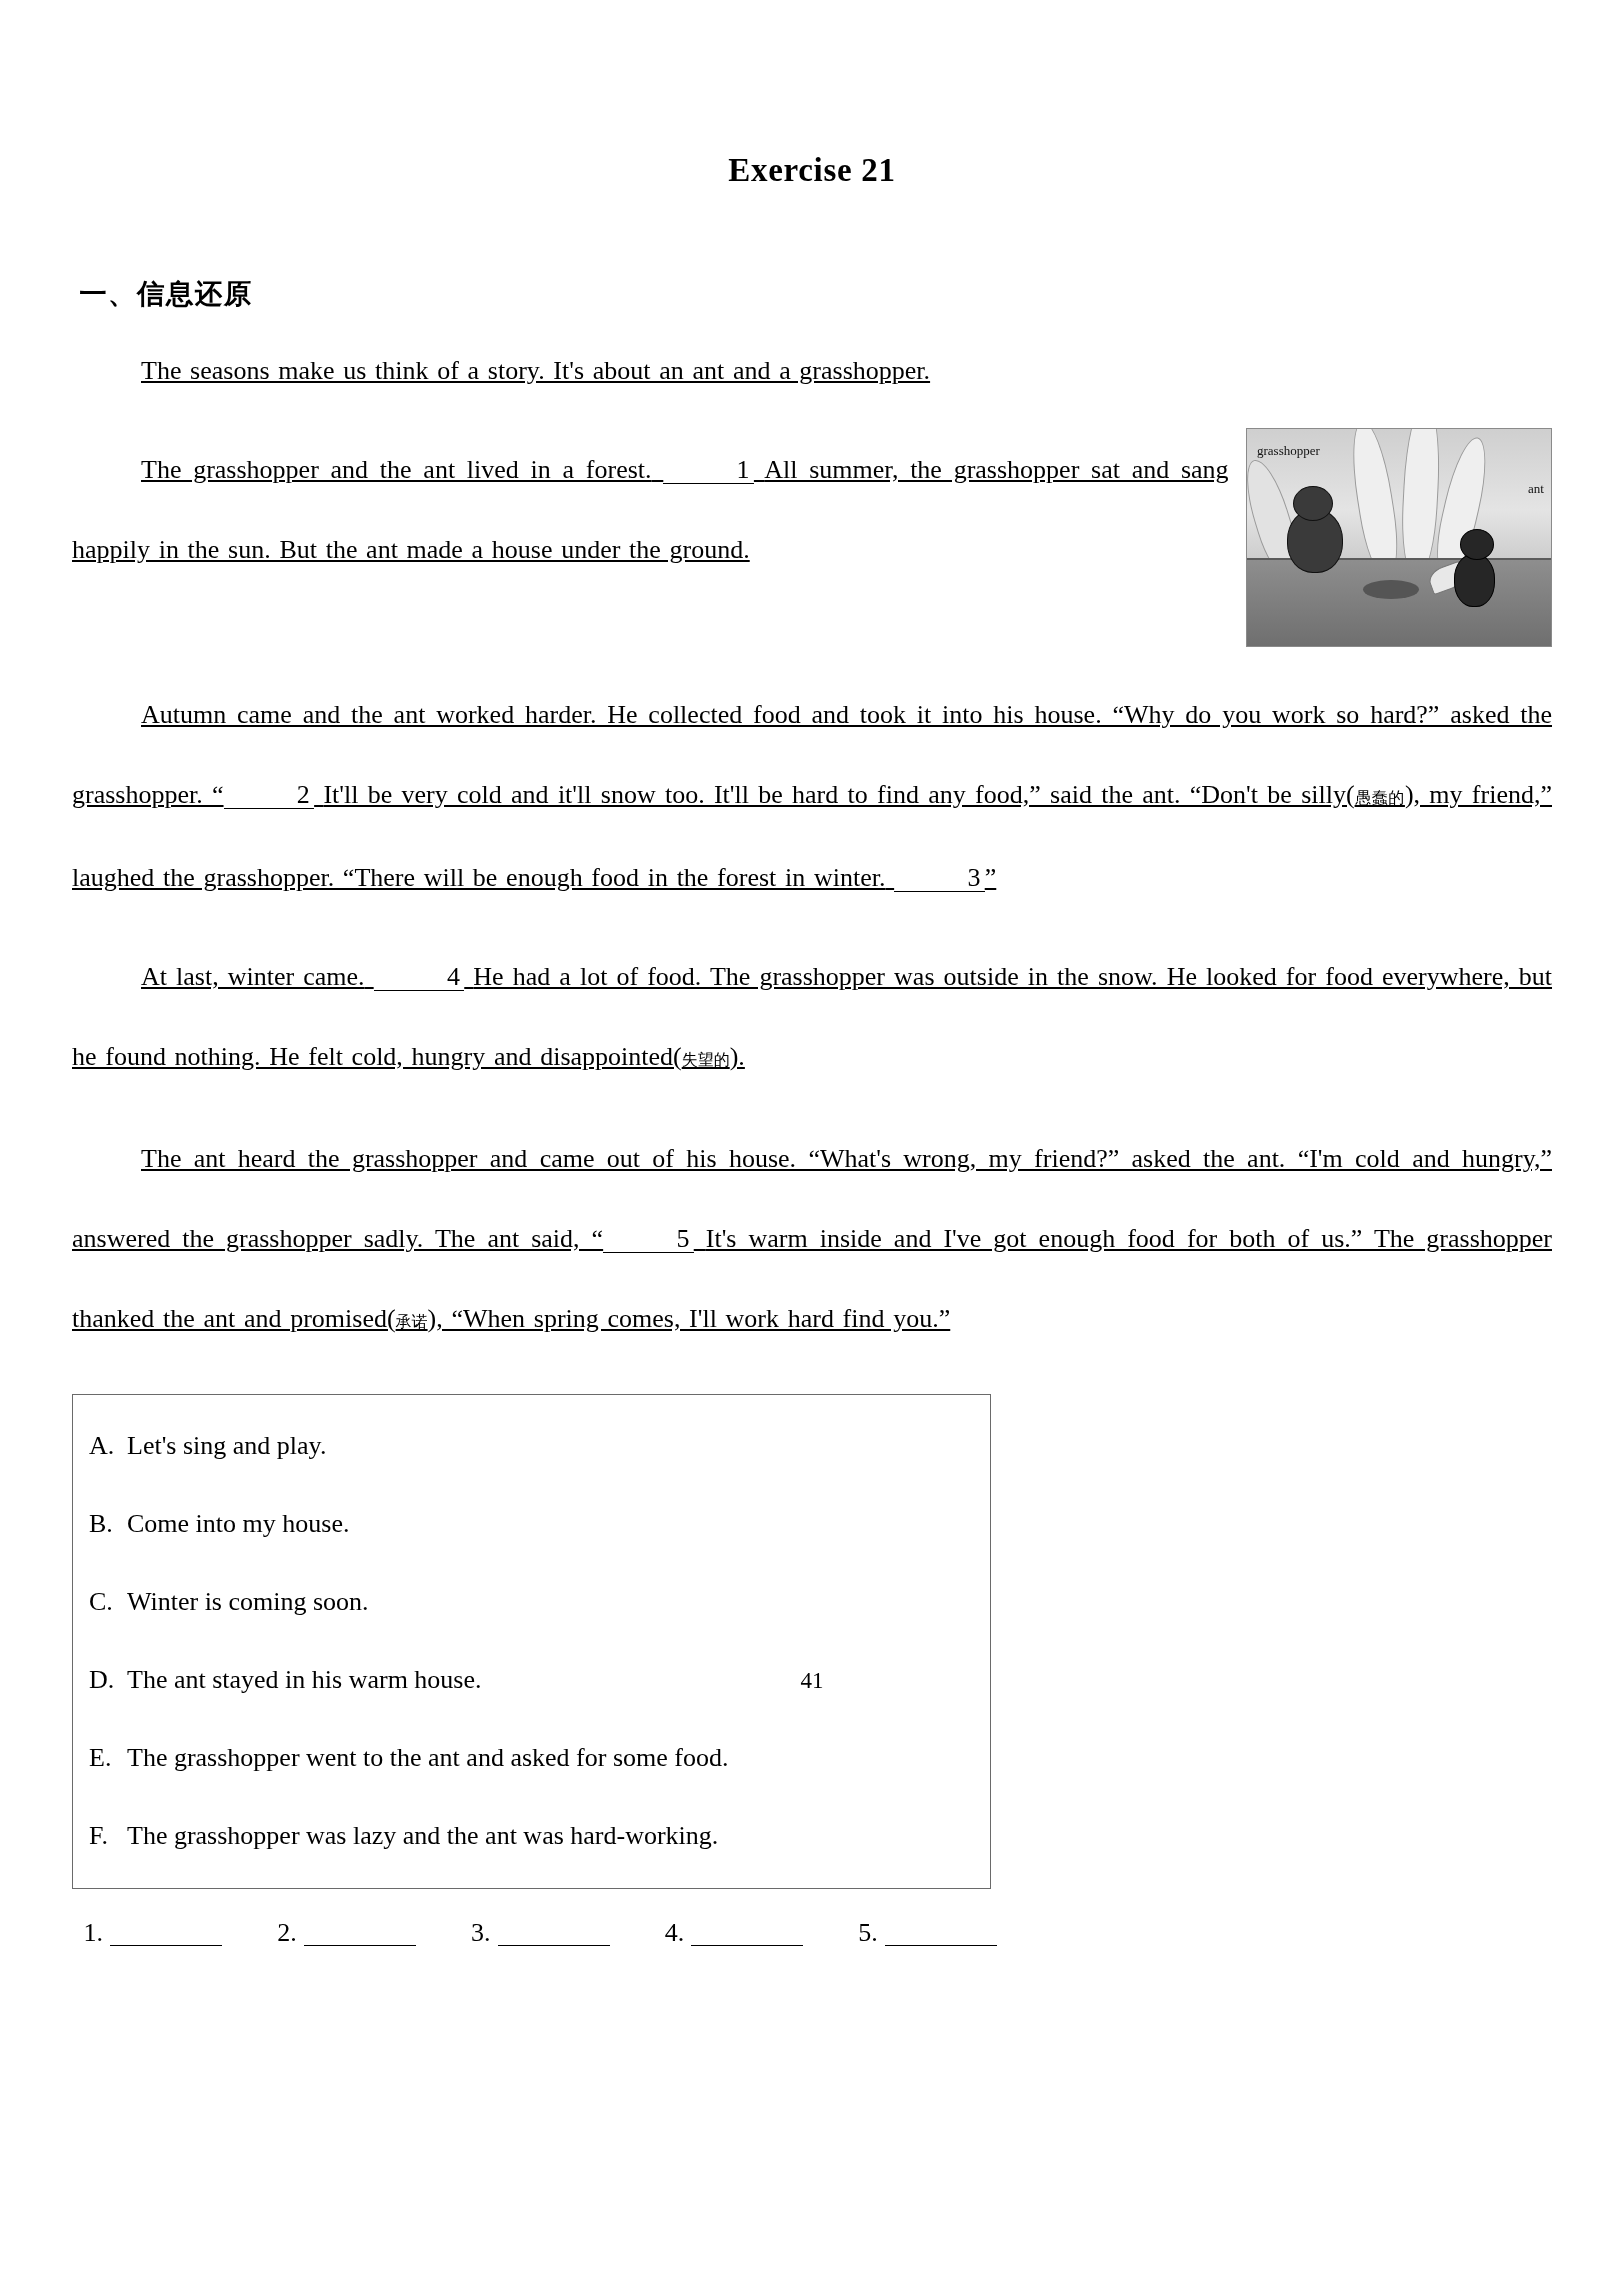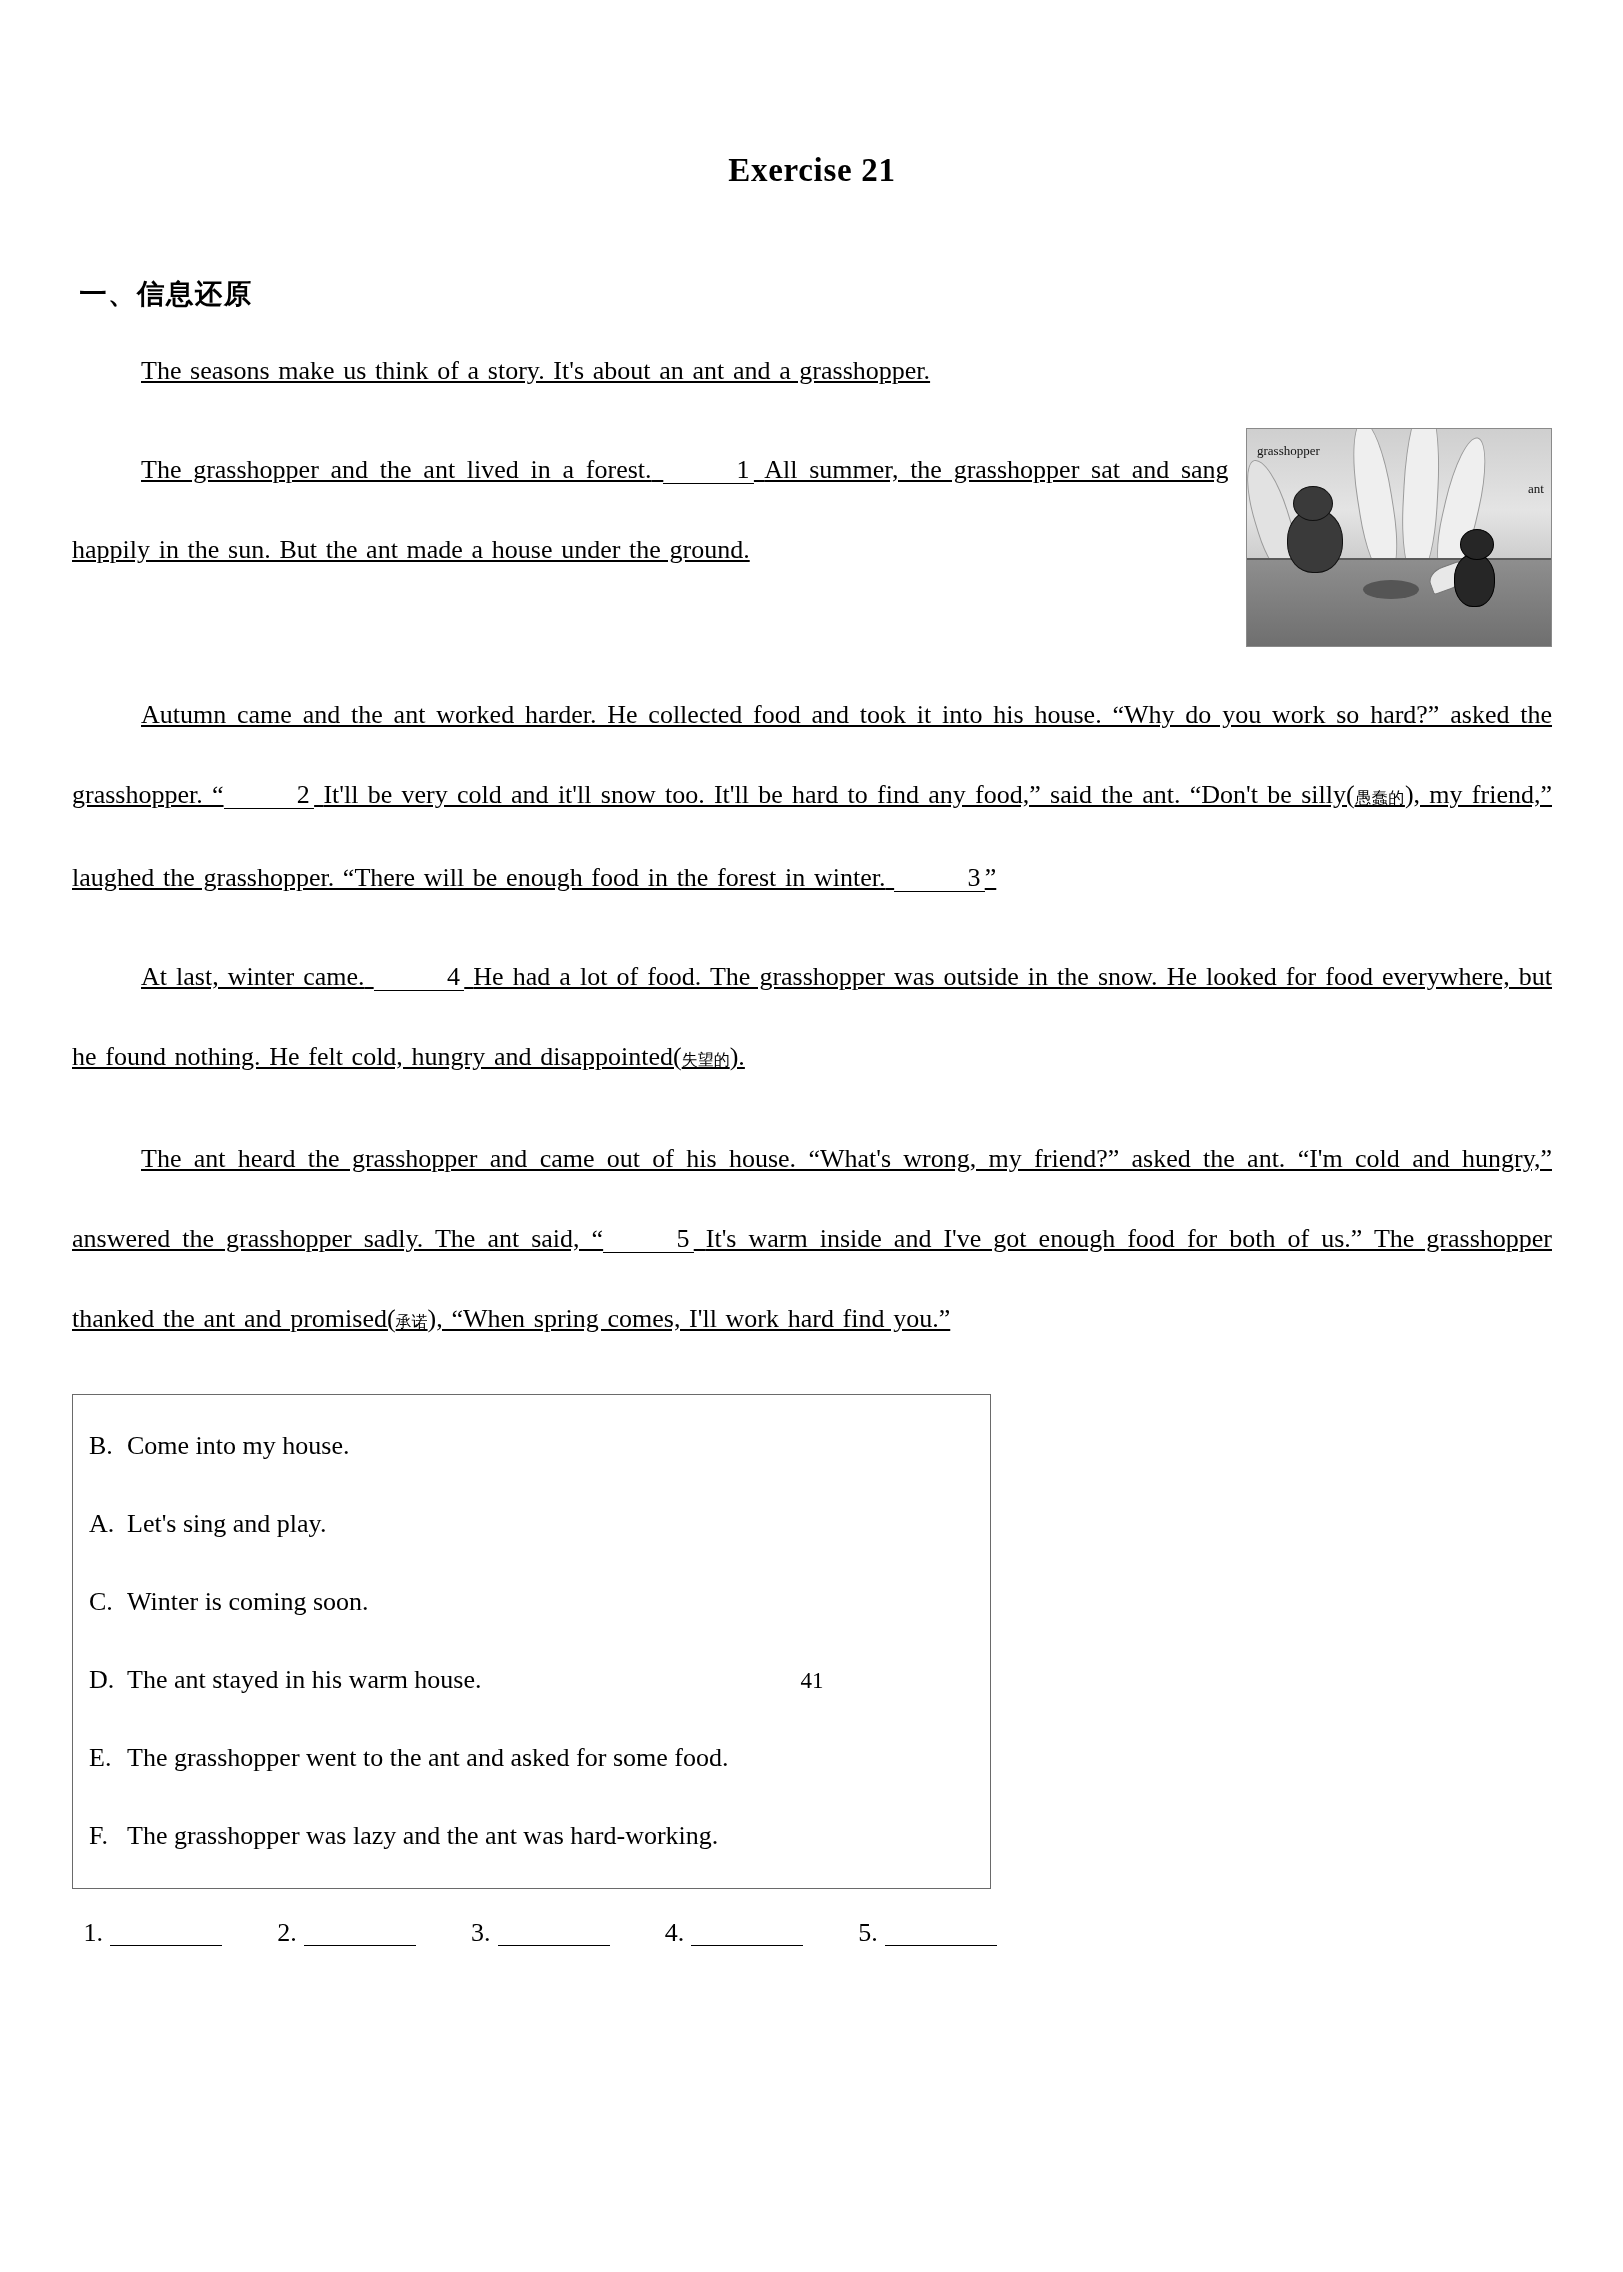--- a/index.html
+++ b/index.html
@@ -250,26 +250,26 @@
     <span>He had a lot of food. The grasshopper was outside in the snow. He looked for food everywhere, but he found nothing. He felt cold, hungry and disappointed(</span><span class="cjk">失望的</span><span>).</span>
   </p>
 
   <p class="para indent">
     <span>The ant heard the grasshopper and came out of his house. “What's wrong, my friend?” asked the ant. “I'm cold and hungry,” answered the grasshopper sadly. The ant said, “</span><span class="blank">5</span>
     <span>It's warm inside and I've got enough food for both of us.” The grasshopper thanked the ant and promised(</span><span class="cjk">承诺</span><span>), “When spring comes, I'll work hard find you.”</span>
   </p>
 
   <div class="options-box">
     <div class="option">
+      <span class="letter">A.</span><span>Let's sing and play.</span>
+    </div>
+    <div class="option">
       <span class="letter">B.</span><span>Come into my house.</span>
     </div>
     <div class="option">
-      <span class="letter">A.</span><span>Let's sing and play.</span>
-    </div>
-    <div class="option">
       <span class="letter">C.</span><span>Winter is coming soon.</span>
     </div>
     <div class="option">
       <span class="letter">D.</span><span>The ant stayed in his warm house.</span>
     </div>
     <div class="option">
       <span class="letter">E.</span><span>The grasshopper went to the ant and asked for some food.</span>
     </div>
     <div class="option">
       <span class="letter">F.</span><span>The grasshopper was lazy and the ant was hard-working.</span>

